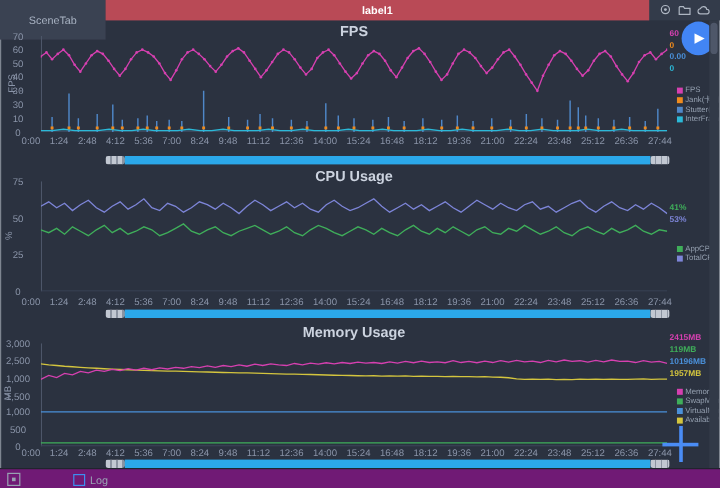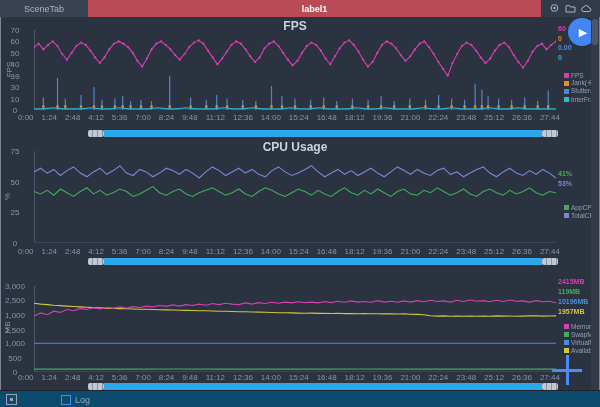--- a/index.html
+++ b/index.html
@@ -1,20 +1,20 @@
 <!DOCTYPE html>
 <html><head>
 <meta charset="utf-8">
 <style>
   html,body{margin:0;padding:0;background:#1d222b;}
   .win{position:relative;width:600px;height:407px;background:#2b3240;overflow:hidden;
        font-family:"Liberation Sans",sans-serif;box-shadow:inset 0 0 0 1px #7e8590;}
   
   .topbar{position:absolute;left:0;top:0;width:600px;height:17px;background:#333b4a;display:flex;}
-  .scene-tab{width:88px;height:17px;background:#3a4252;color:#a8b2c2;font-size:9px;
+  .scene-tab{width:88px;height:33px;background:#3a4252;color:#a8b2c2;font-size:9px;
              display:flex;align-items:center;justify-content:center;}
   .title-banner{width:453px;height:17px;background:#b94a56;color:#ffffff;font-size:9px;font-weight:bold;
                 display:flex;align-items:center;justify-content:center;}
   .topbar-icons{flex:1;display:flex;align-items:center;justify-content:flex-end;gap:5px;padding-right:8px;}
   .tico{width:11px;height:11px;display:block;}
   
   .chart{position:absolute;left:0;width:600px;}
   #ch0{top:17px;height:123px;}
   #ch1{top:140px;height:128px;}
   #ch2{top:268px;height:122px;}
@@ -48,21 +48,21 @@
             background:#4285f4;display:flex;align-items:center;justify-content:center;}
   .play-glyph{color:#ffffff;font-size:11px;line-height:1;margin-left:2px;}
   .add-btn{position:absolute;left:552px;top:355px;width:30px;height:30px;}
   .plus{position:absolute;left:0;top:0;width:30px;height:30px;}
   .plus::before{content:"";position:absolute;left:0;top:13.5px;width:30px;height:3px;background:#4a8cf5;}
   .plus::after{content:"";position:absolute;left:13.5px;top:0;width:3px;height:30px;background:#4a8cf5;}
   
   .vscroll{position:absolute;left:591px;top:17px;width:8px;height:373px;background:#323a48;}
   .vhandle{position:absolute;left:1px;top:2px;width:6px;height:26px;background:#4e5769;border-radius:3px;}
   
-  .statusbar{position:absolute;left:0;top:390px;width:600px;height:17px;background:#0c4a6e;
+  .statusbar{position:absolute;left:0;top:390px;width:600px;height:17px;background:#701a75;
              border-top:1px solid #20242d;display:flex;align-items:center;}
   .stop-ico{width:9px;height:9px;border:1px solid #98a2b2;margin-left:6px;position:relative;flex:none;}
   .stop-ico::after{content:"";position:absolute;left:2.5px;top:2.5px;width:3px;height:3px;background:#98a2b2;}
   .log-check{width:8px;height:8px;border:1px solid #3d8ef0;margin-left:44px;flex:none;background:transparent;}
   .log-label{margin-left:4px;font-size:9px;color:#9aa4b4;}
 </style>
 </head>
 <body>
 
 <div class="win">
@@ -404,20 +404,21 @@
         <span>27:44</span>
       </div>
     <div class="hscroll">
       <span class="grip"></span>
       <span class="hbar"></span>
       <span class="grip"></span>
     </div>
   </section>
 
   <section class="chart" id="ch2">
+    <h3 class="ctitle">Memory Usage</h3>
     <span class="yaxis-label">MB</span>
     <div class="yticks">
         <span style="top: 14px;">3,000</span>
         <span style="top: 28px;">2,500</span>
         <span style="top: 42.6667px;">1,000</span>
         <span style="top: 58px;">1,500</span>
         <span style="top: 71.3333px;">1,000</span>
         <span style="top: 85.6667px;">500</span>
         <span style="top: 100px;">0</span>
       </div>

